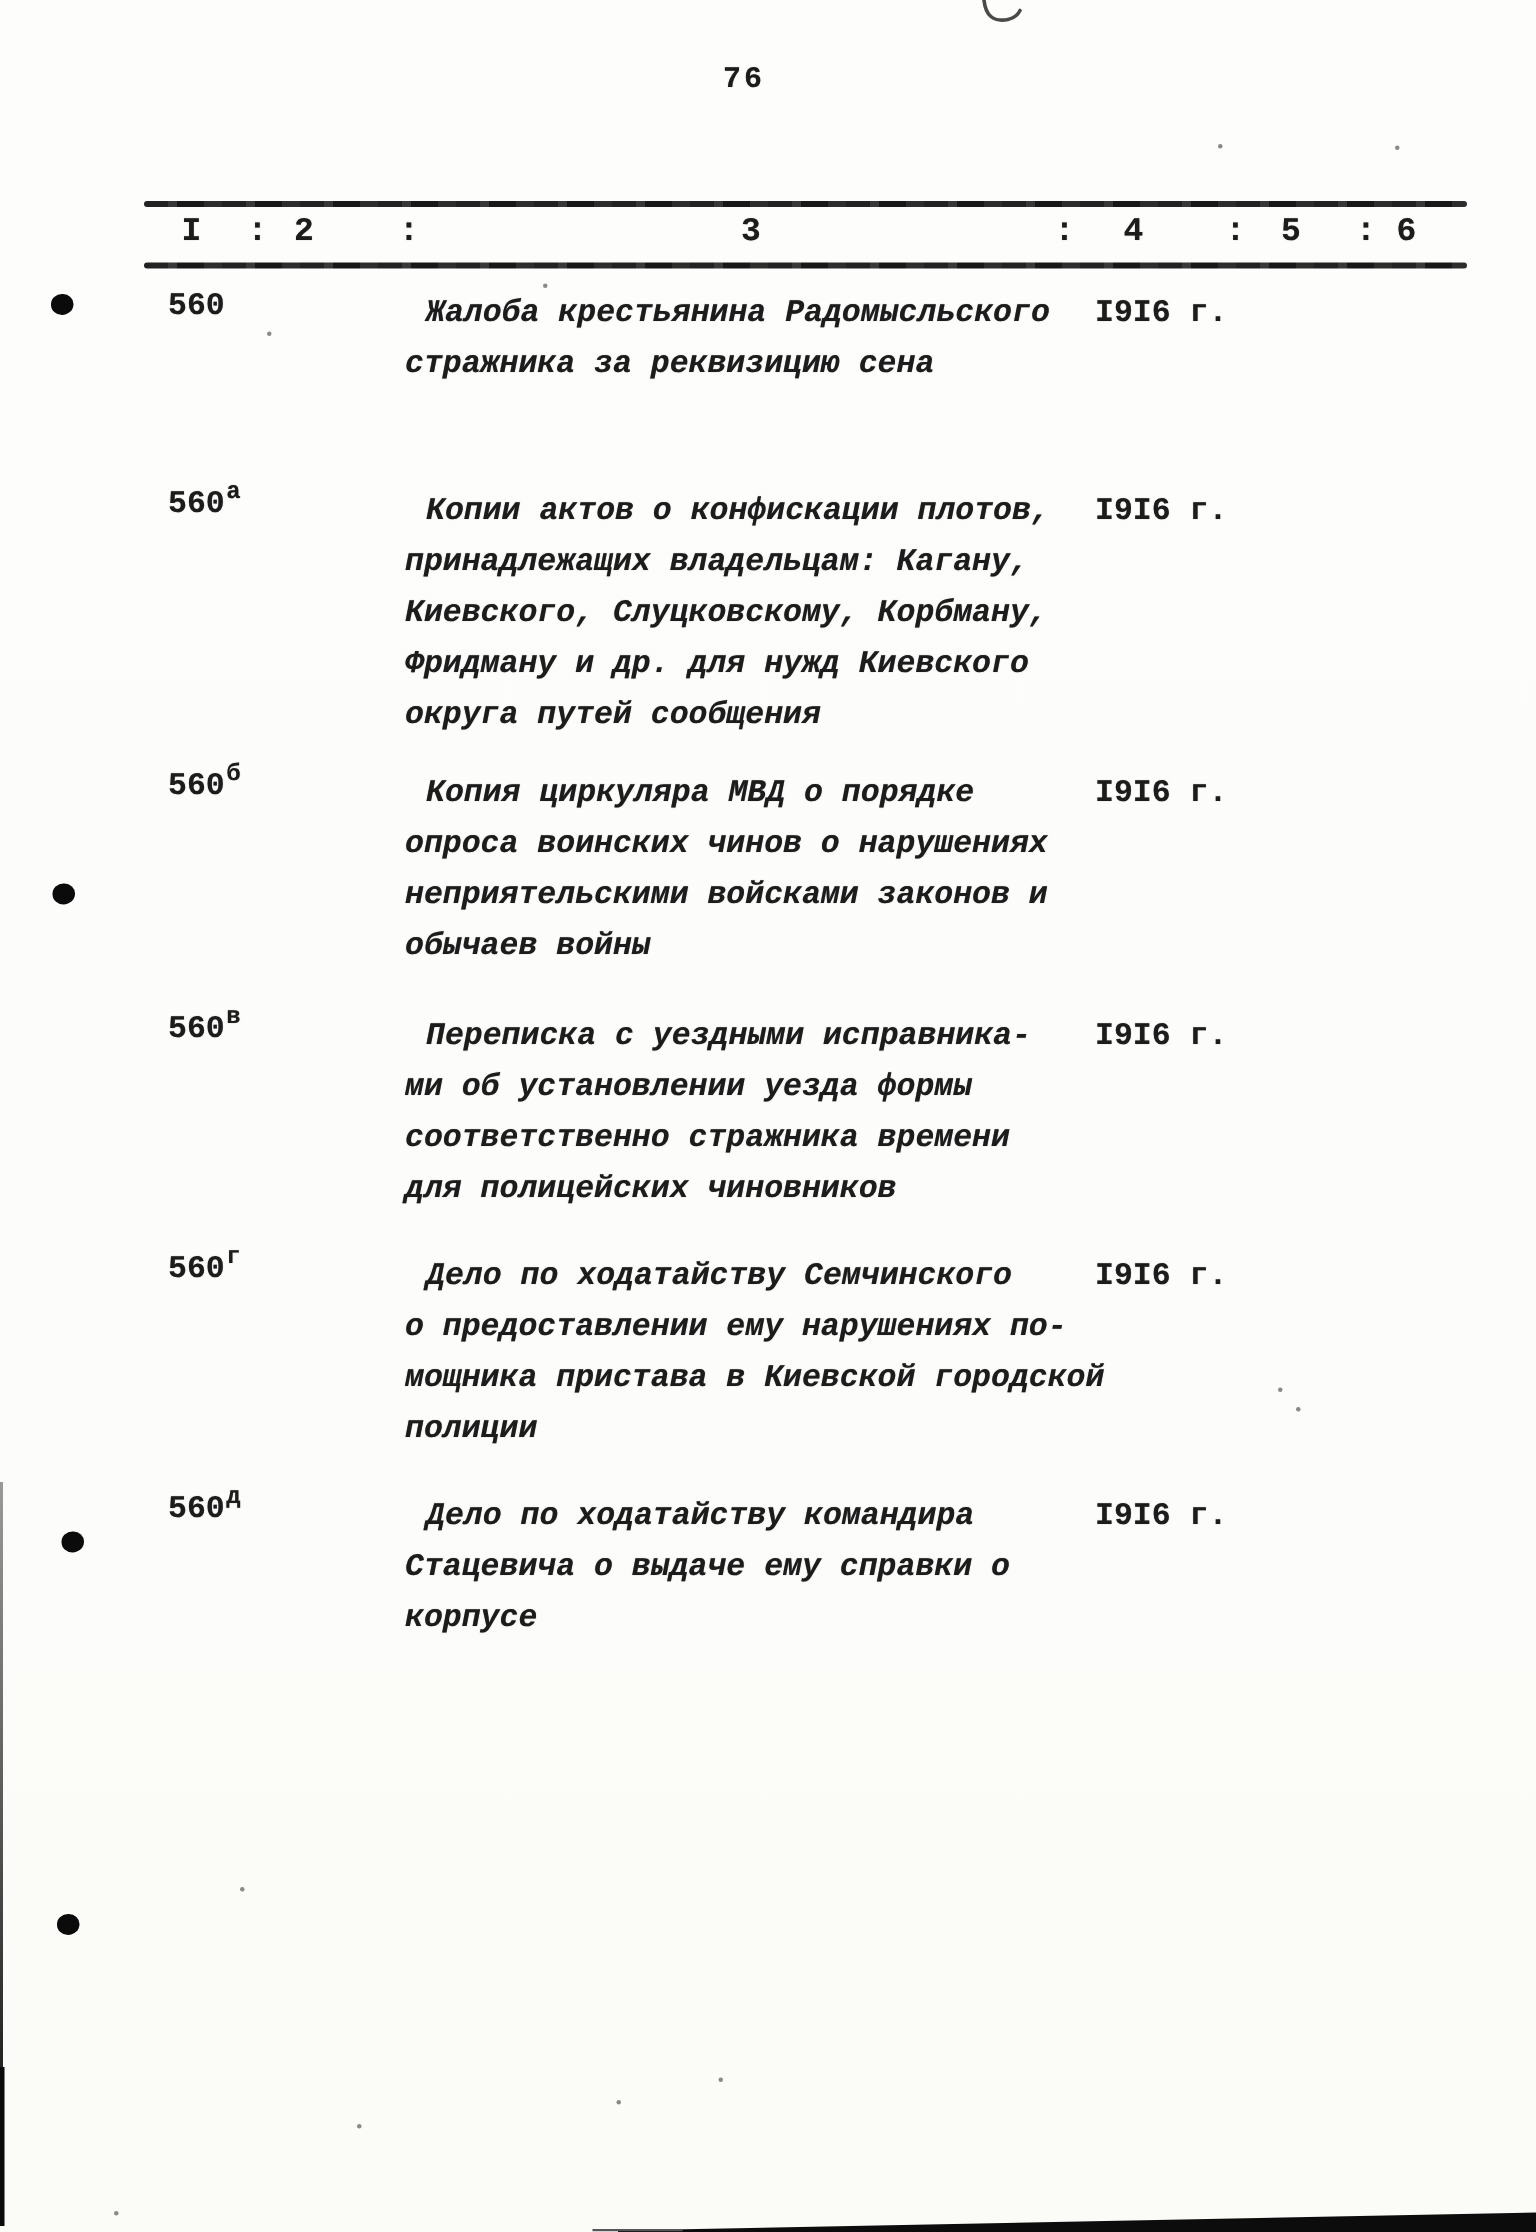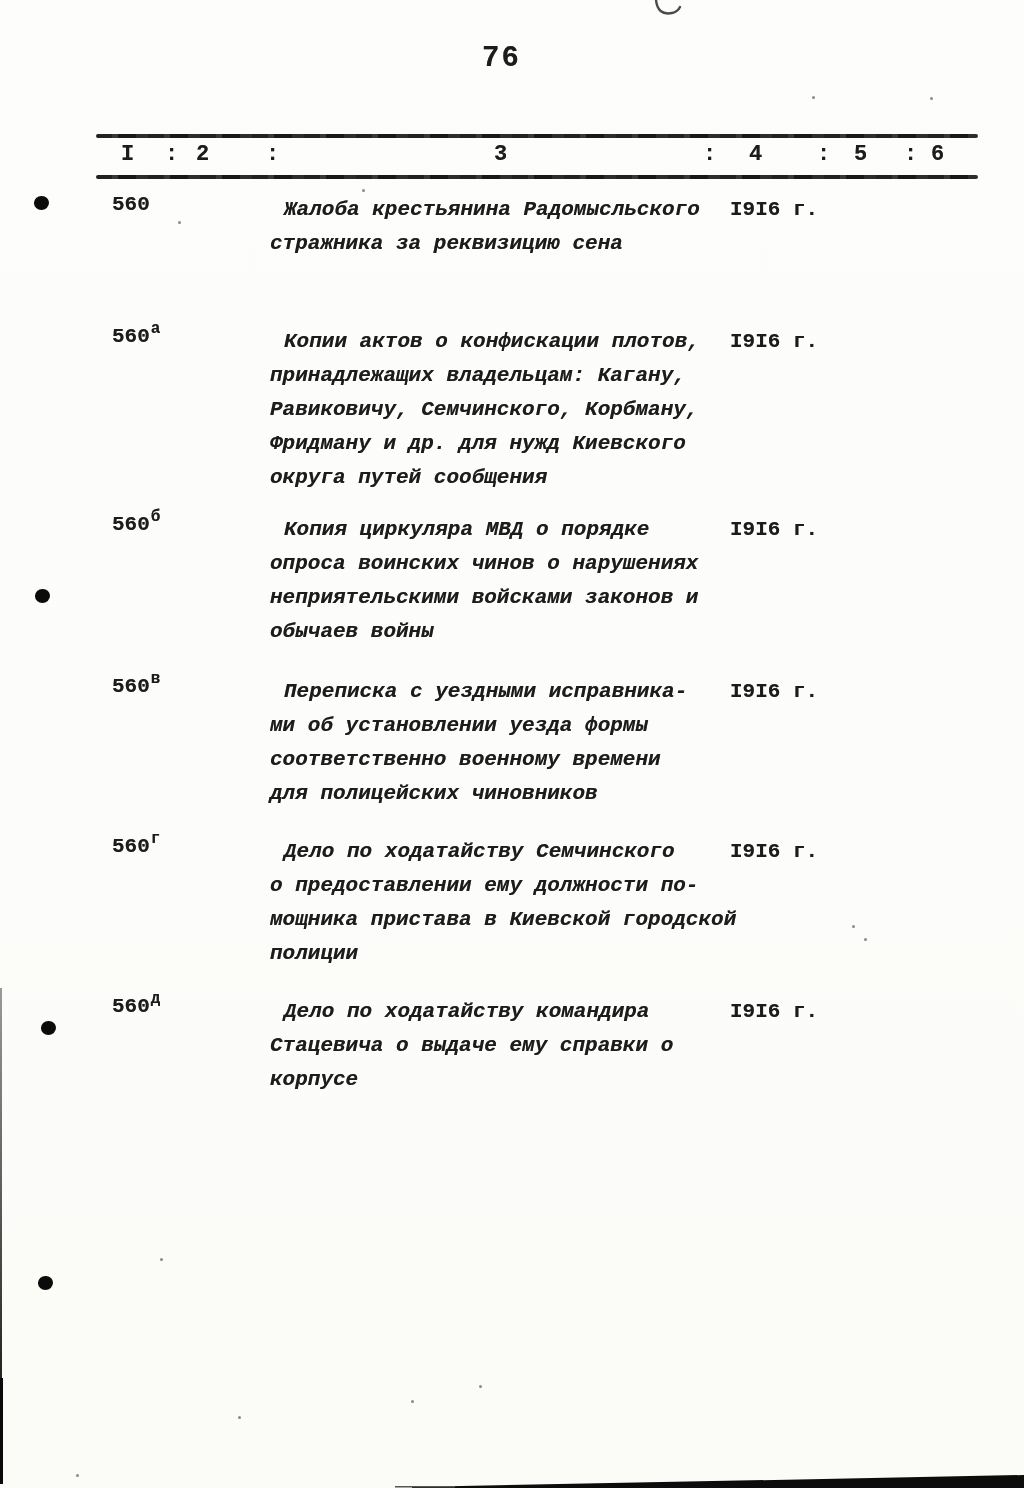--- a/index.html
+++ b/index.html
@@ -17,21 +17,21 @@
   }
   .typed {
     font-family: "Liberation Mono", "DejaVu Sans Mono", monospace;
     font-weight: 700;
     color: #1c1c1c;
     text-shadow: 0 0 0.6px rgba(20,20,20,0.55);
     white-space: nowrap;
   }
   .page-number {
     position: absolute; left: 482px; top: 42px;
-    font-size: 29px; letter-spacing: 2px;
+    font-size: 20px; letter-spacing: 2px;
   }
   
   .rule {
     position: absolute; left: 96px; width: 882px; height: 4px;
     background: repeating-linear-gradient(90deg,
       #222 0px, #222 16px, #383838 16px, #383838 22px,
       #181818 22px, #181818 40px, #2d2d2d 40px, #2d2d2d 52px);
     border-radius: 2px;
   }
   .rule-top { top: 134px; }
@@ -101,21 +101,21 @@
       <div class="typed line">стражника за реквизицию сена</div>
     </div>
     <div class="typed entry-date">I9I6 г.</div>
   </div>
 
   <div class="entry" style="top:325px">
     <div class="typed entry-number"><span>560</span><span class="sup">а</span></div>
     <div class="entry-desc">
       <div class="typed line first">Копии актов о конфискации плотов,</div>
       <div class="typed line">принадлежащих владельцам: Кагану,</div>
-      <div class="typed line">Равиковичу, Семчинского, Корбману,</div>
+      <div class="typed line">Киевского, Слуцковскому, Корбману,</div>
       <div class="typed line">Фридману и др. для нужд Киевского</div>
       <div class="typed line">округа путей сообщения</div>
     </div>
     <div class="typed entry-date">I9I6 г.</div>
   </div>
 
   <div class="entry" style="top:513px">
     <div class="typed entry-number"><span>560</span><span class="sup">б</span></div>
     <div class="entry-desc">
       <div class="typed line first">Копия циркуляра МВД о порядке</div>
@@ -124,31 +124,31 @@
       <div class="typed line">обычаев войны</div>
     </div>
     <div class="typed entry-date">I9I6 г.</div>
   </div>
 
   <div class="entry" style="top:675px">
     <div class="typed entry-number"><span>560</span><span class="sup">в</span></div>
     <div class="entry-desc">
       <div class="typed line first">Переписка с уездными исправника-</div>
       <div class="typed line">ми об установлении уезда формы</div>
-      <div class="typed line">соответственно военному времени</div>
+      <div class="typed line">соответственно стражника времени</div>
       <div class="typed line">для полицейских чиновников</div>
     </div>
     <div class="typed entry-date">I9I6 г.</div>
   </div>
 
   <div class="entry" style="top:835px">
     <div class="typed entry-number"><span>560</span><span class="sup">г</span></div>
     <div class="entry-desc">
       <div class="typed line first">Дело по ходатайству Семчинского</div>
-      <div class="typed line">о предоставлении ему должности по-</div>
+      <div class="typed line">о предоставлении ему нарушениях по-</div>
       <div class="typed line">мощника пристава в Киевской городской</div>
       <div class="typed line">полиции</div>
     </div>
     <div class="typed entry-date">I9I6 г.</div>
   </div>
 
   <div class="entry" style="top:995px">
     <div class="typed entry-number"><span>560</span><span class="sup">д</span></div>
     <div class="entry-desc">
       <div class="typed line first">Дело по ходатайству командира</div>

